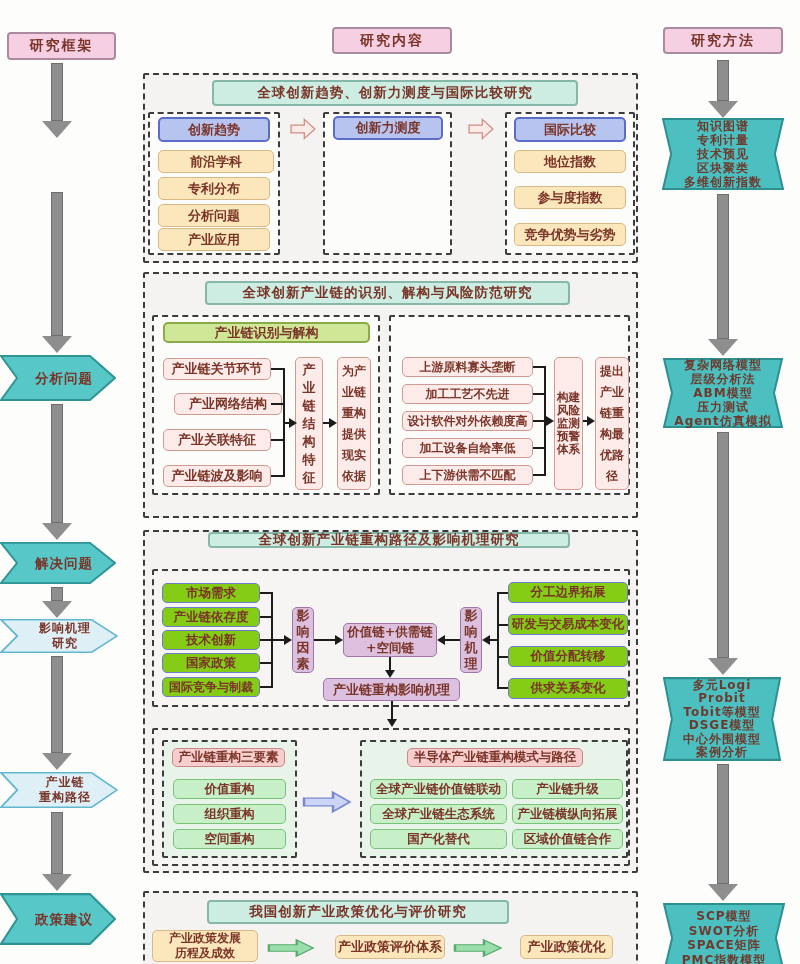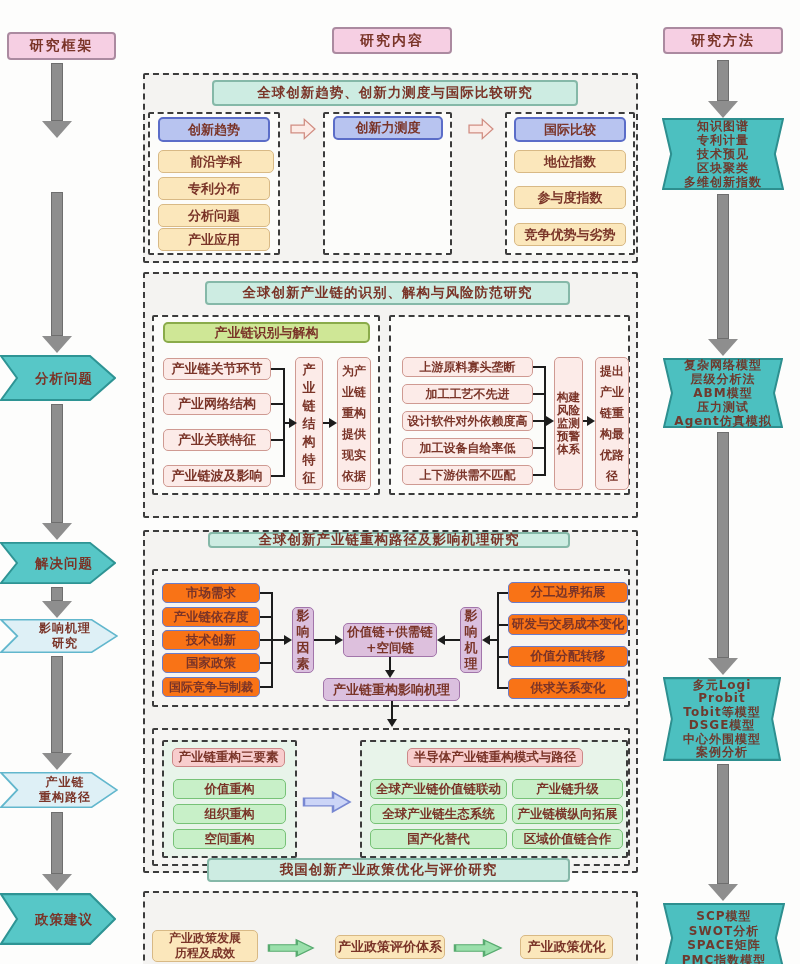--- a/index.html
+++ b/index.html
@@ -5,21 +5,21 @@
   html,body{margin:0;padding:0;background:#fdfdfc;}
   #stage{position:relative;width:800px;height:964px;overflow:hidden;background:#fdfdfc;
          font-family:"DejaVu Sans","Liberation Sans",sans-serif;}
   .abs{position:absolute;box-sizing:border-box;}
   .bx{display:flex;align-items:center;justify-content:center;text-align:center;
       font-weight:bold;color:#7a3428;border-radius:5px;box-sizing:border-box;}
   .ml{white-space:pre-line;}
   .pinkbox{background:#f6cfe3;border:2px solid #ab8aa0;border-radius:4px;font-size:14px;letter-spacing:2px;}
   .title{background:#cdece2;border:2px solid #85b8a8;border-radius:4px;font-size:13.5px;letter-spacing:1px;}
   .bluehdr{background:#b8c4f0;border:2px solid #5b6dc8;font-size:13px;}
-  .blueitem{background:#f97316;border:1.5px solid #6b7cc9;font-size:12px;}
+  .blueitem{background:#84cc16;border:1.5px solid #6b7cc9;font-size:12px;}
   .yellow{background:#fbe7bb;border:1.5px solid #d8b985;font-size:13px;}
   .pinkitem{background:#fcebe8;border:1.5px solid #cf9a92;font-size:13px;}
   .pinkhdr{background:#f8cdcd;border:1.5px solid #cc8888;font-size:12.5px;}
   .greenhdr{background:#cfe796;border:2px solid #8aab4a;font-size:13px;}
   .greenitem{background:#c8f0c8;border:1.5px solid #77c277;font-size:12.5px;}
   .purple{background:#dbc0df;border:1.5px solid #a275aa;font-size:12.5px;}
   .dashed{border:2px dashed #3c3c3c;background:#f4f3f1;border-radius:2px;}
   .dashed.inner{background:#fcfcfa;}
   .dashed.greenbg{background:#e8f4ea;}
   .vx{word-break:break-all;padding:0 2px;}
@@ -178,21 +178,21 @@
     <span>全球创新产业链的识别、解构与风险防范研究</span>
     </div>
 
   <div class="abs dashed inner" style="left:152px;top:315px;width:228px;height:180px"></div>
   <div class="abs bx greenhdr" style="left:163px;top:322px;width:207px;height:21px">
       <span>产业链识别与解构</span>
     </div>
   <div class="abs bx pinkitem" style="left:163px;top:358px;width:108px;height:22px">
       <span>产业链关节环节</span>
     </div>
-  <div class="abs bx pinkitem" style="left:163px;top:393px;width:108px;height:22px">
+  <div class="abs bx pinkitem" style="left:174px;top:393px;width:108px;height:22px">
       <span>产业网络结构</span>
     </div>
   <div class="abs bx pinkitem" style="left:163px;top:429px;width:108px;height:22px">
       <span>产业关联特征</span>
     </div>
   <div class="abs bx pinkitem" style="left:163px;top:465px;width:108px;height:22px">
       <span>产业链波及影响</span>
     </div>
   <div class="abs bx pinkitem vx" style="left:295px;top:357px;width:28px;height:133px;font-size:13px;line-height:18px">
       <span>产业链结构特征</span>
@@ -355,21 +355,21 @@
       <span>产业链升级</span>
     </div>
   <div class="abs bx greenitem" style="left:512px;top:804px;width:111px;height:20px">
       <span>产业链横纵向拓展</span>
     </div>
   <div class="abs bx greenitem" style="left:512px;top:829px;width:111px;height:20px">
       <span>区域价值链合作</span>
     </div>
 
   <div class="abs dashed" style="left:143px;top:891px;width:495px;height:80px"></div>
-  <div class="abs bx title" style="left:207px;top:858px;width:363px;height:24px">
+  <div class="abs bx title" style="left:207px;top:900px;width:302px;height:24px">
     <span>我国创新产业政策优化与评价研究</span>
     </div>
   <div class="abs bx yellow ml f12" style="left:152px;top:930px;width:106px;height:32px;line-height:15px"><span>产业政策发展
 历程及成效</span></div>
   <div class="abs harrow green" style="left:267px;top:938px;width:48px;height:20px">
     <svg viewBox="0 0 100 100" preserveAspectRatio="none">
         <polygon points="4,34 62,34 62,10 96,50 62,90 62,66 4,66"></polygon>
       </svg>
     </div>
   <div class="abs bx yellow" style="left:335px;top:935px;width:110px;height:24px">

